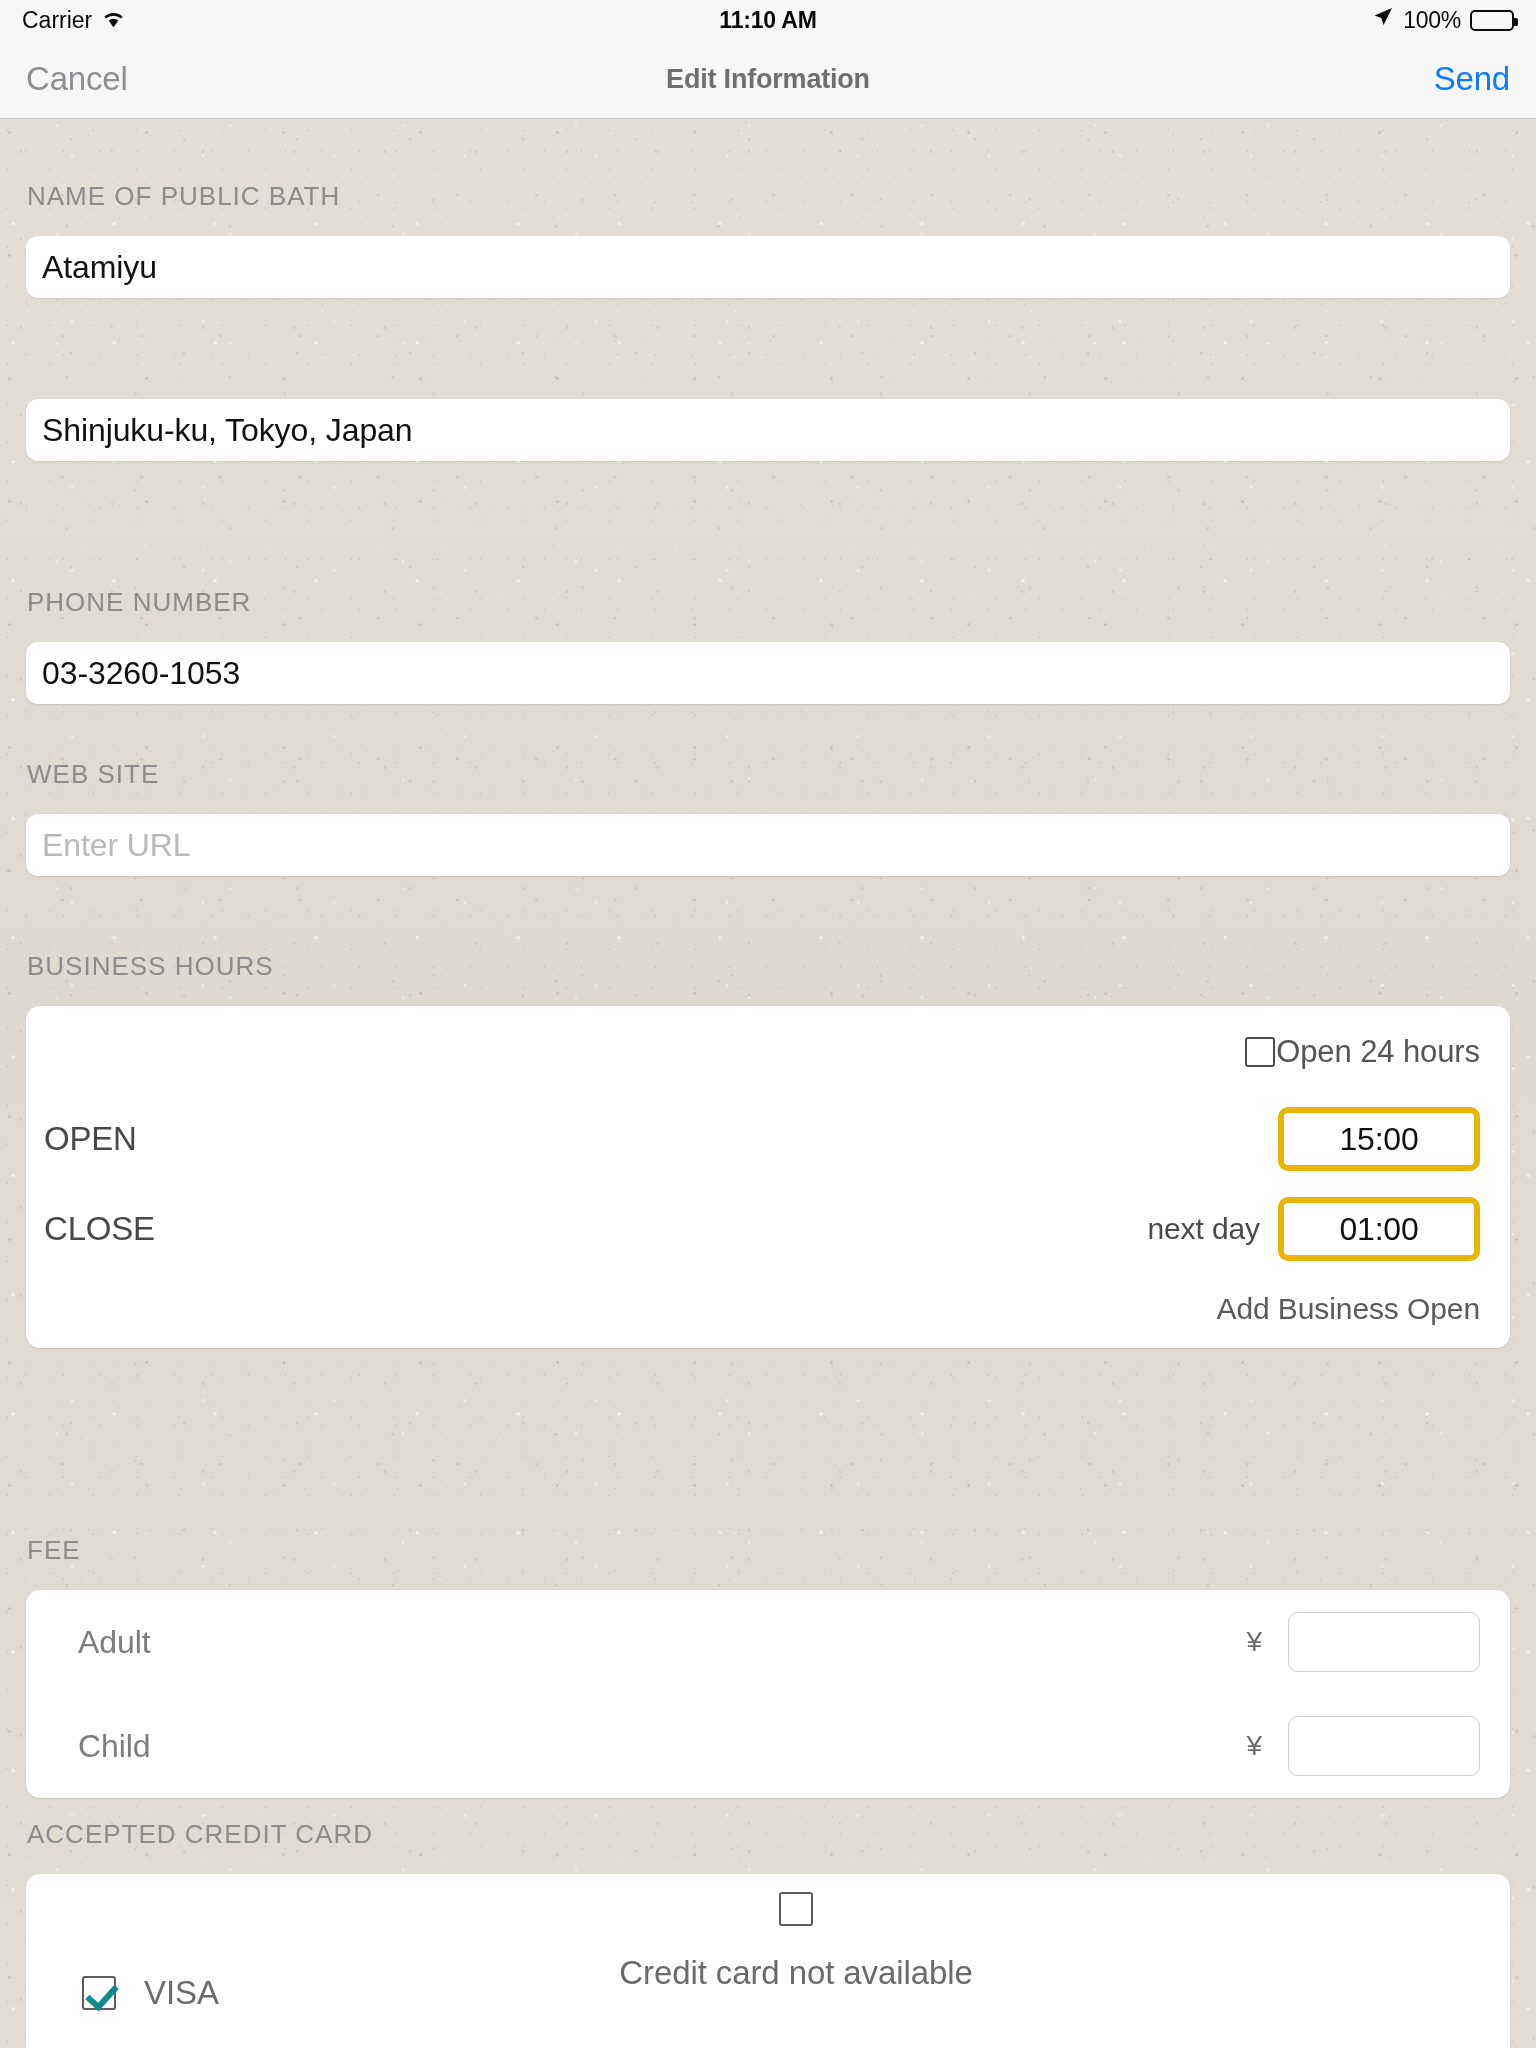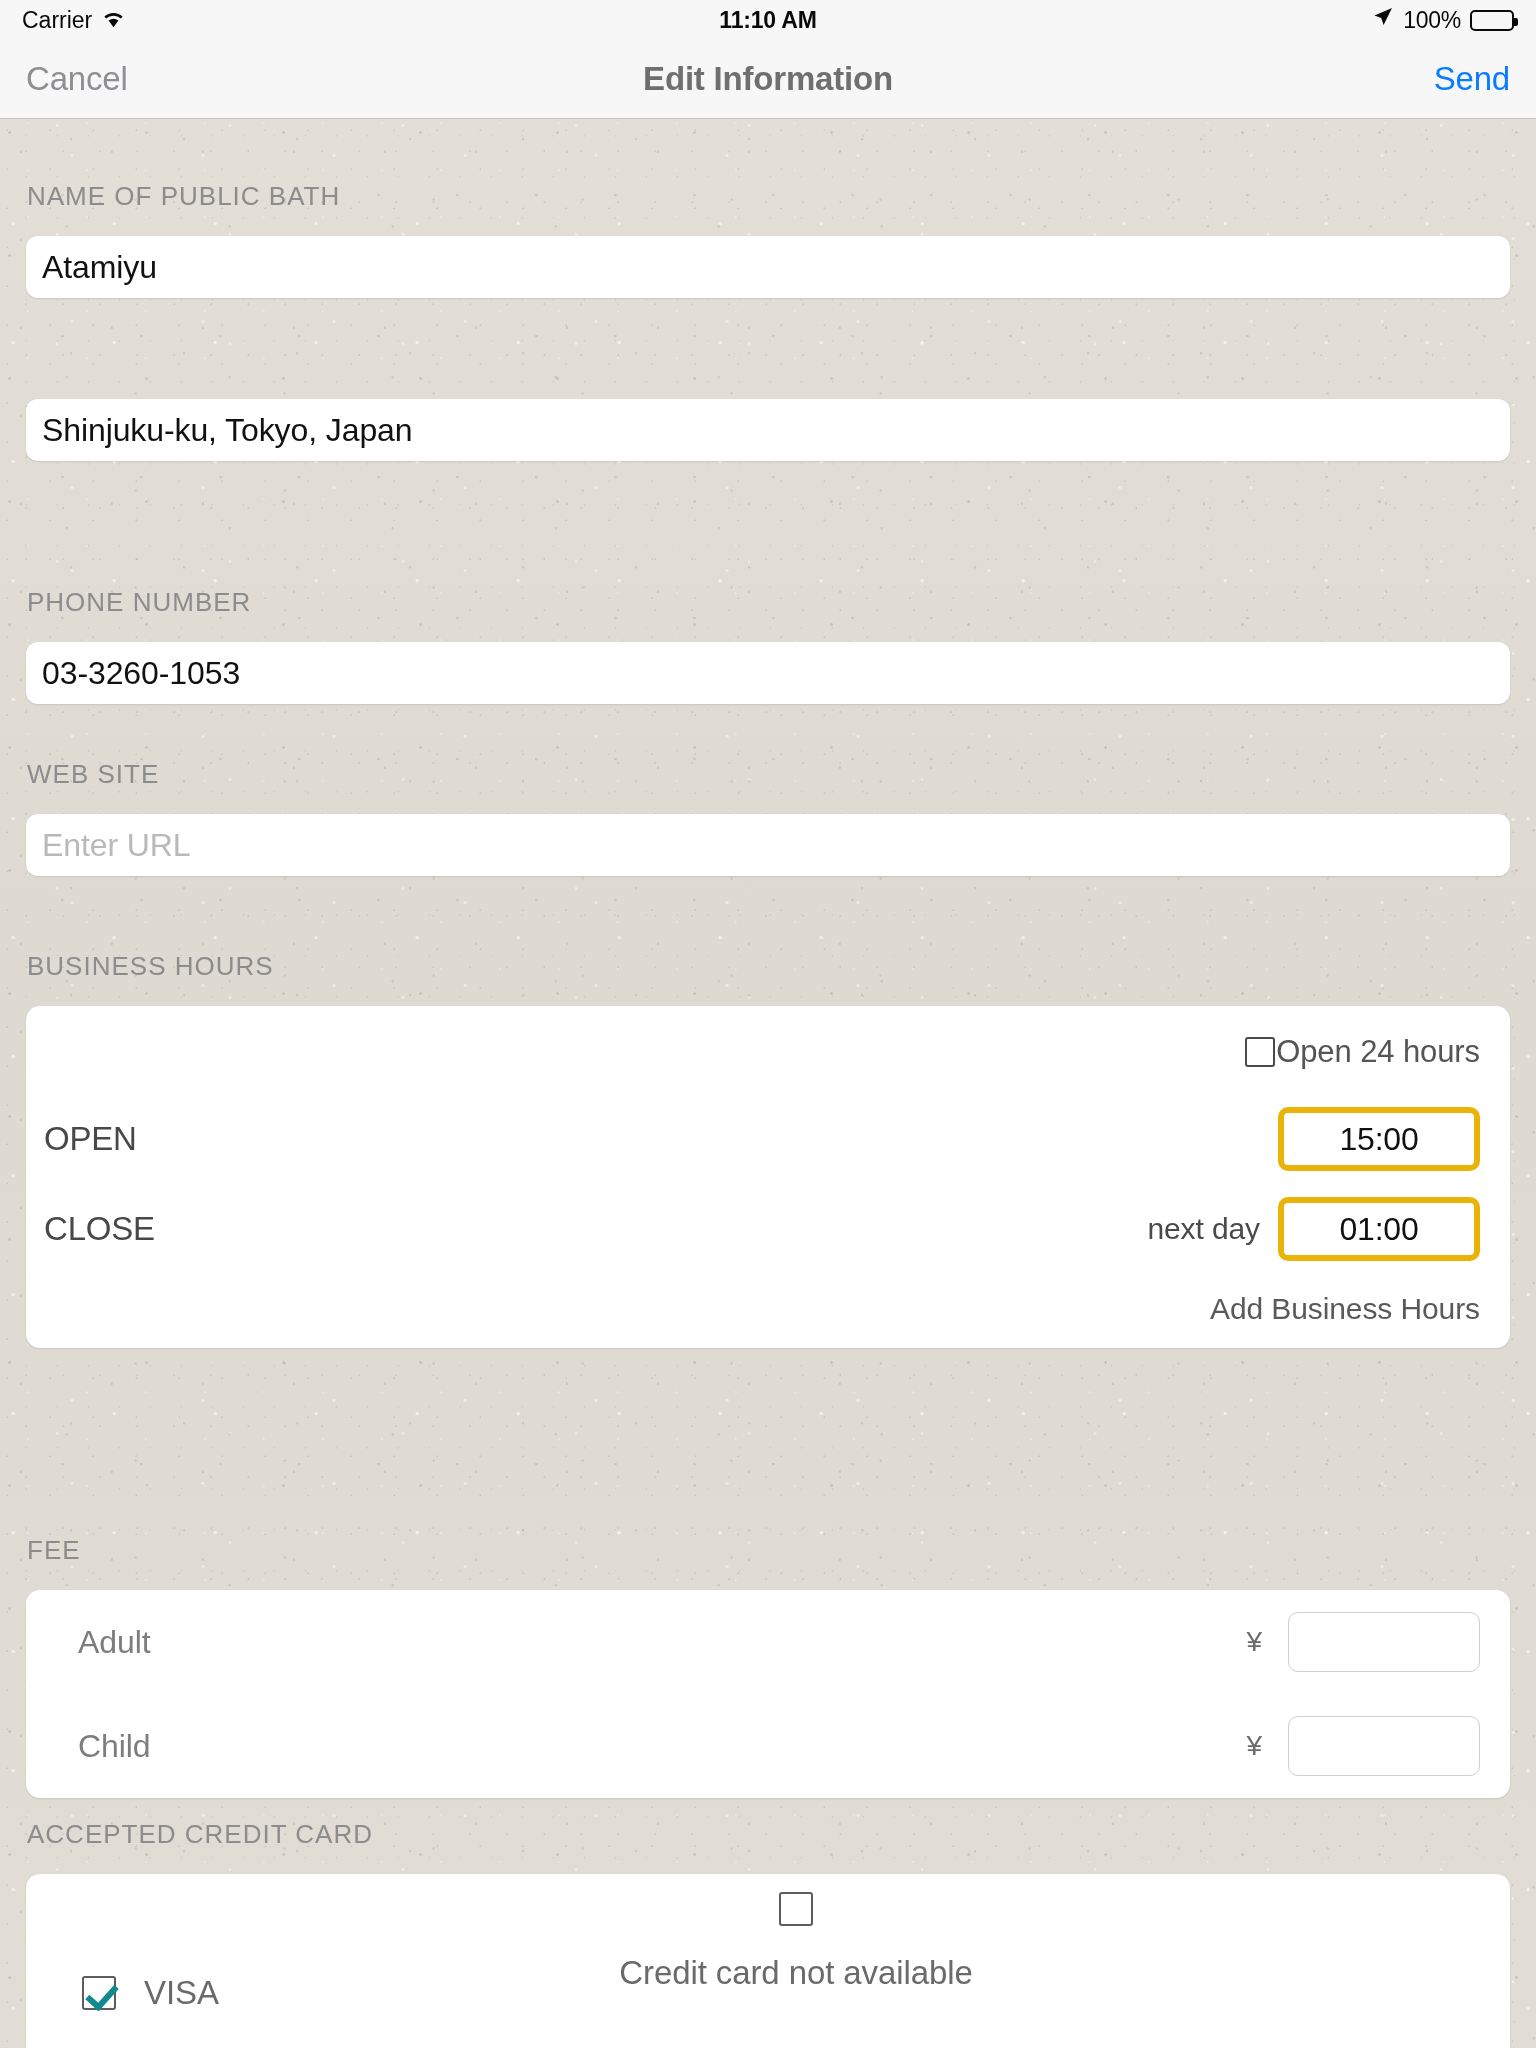--- a/index.html
+++ b/index.html
@@ -92,21 +92,21 @@
   }
   .nav-cancel {
     font-size: 33px;
     color: #8e8e93;
     letter-spacing: -0.2px;
   }
   .nav-title {
     position: absolute;
     left: 0; right: 0;
     text-align: center;
-    font-size: 33px;
+    font-size: 27px;
     font-weight: bold;
     color: #6f6f6f;
     letter-spacing: -0.2px;
     pointer-events: none;
   }
   .nav-send {
     margin-left: auto;
     font-size: 33px;
     color: #0a7cff;
     letter-spacing: -0.2px;
@@ -409,21 +409,21 @@
         </div>
 
         <div class="hour-row close">
           <span class="hour-label">CLOSE</span>
           <span class="hour-right">
             <span class="nextday">next day</span>
             <span class="time-box">01:00</span>
           </span>
         </div>
 
-        <div class="add-hours">Add Business Hours</div>
+        <div class="add-hours">Add Business Open</div>
       </div>
     </div>
 
     <div class="section" style="top:1416px">
       <div class="section-label">FEE</div>
       <div class="card" style="margin-top:24px">
 
         <div class="fee-row" style="margin-top:14px">
           <span class="fee-label">Adult</span>
           <span class="fee-right">

